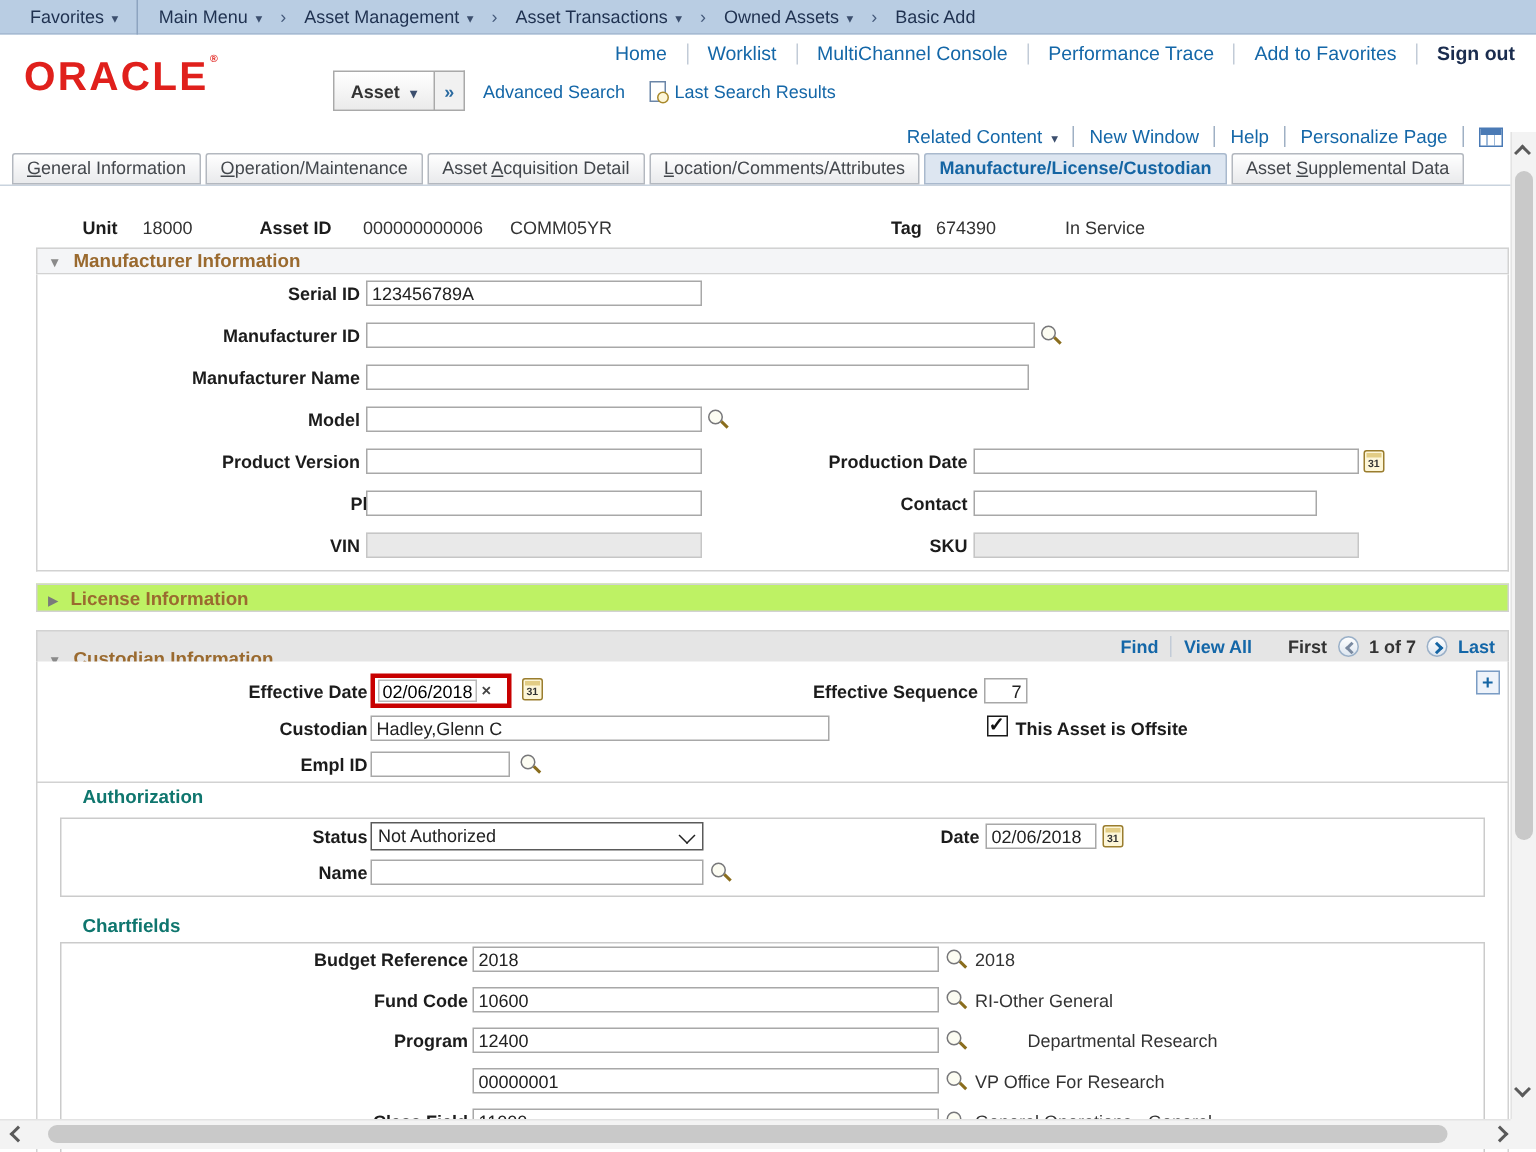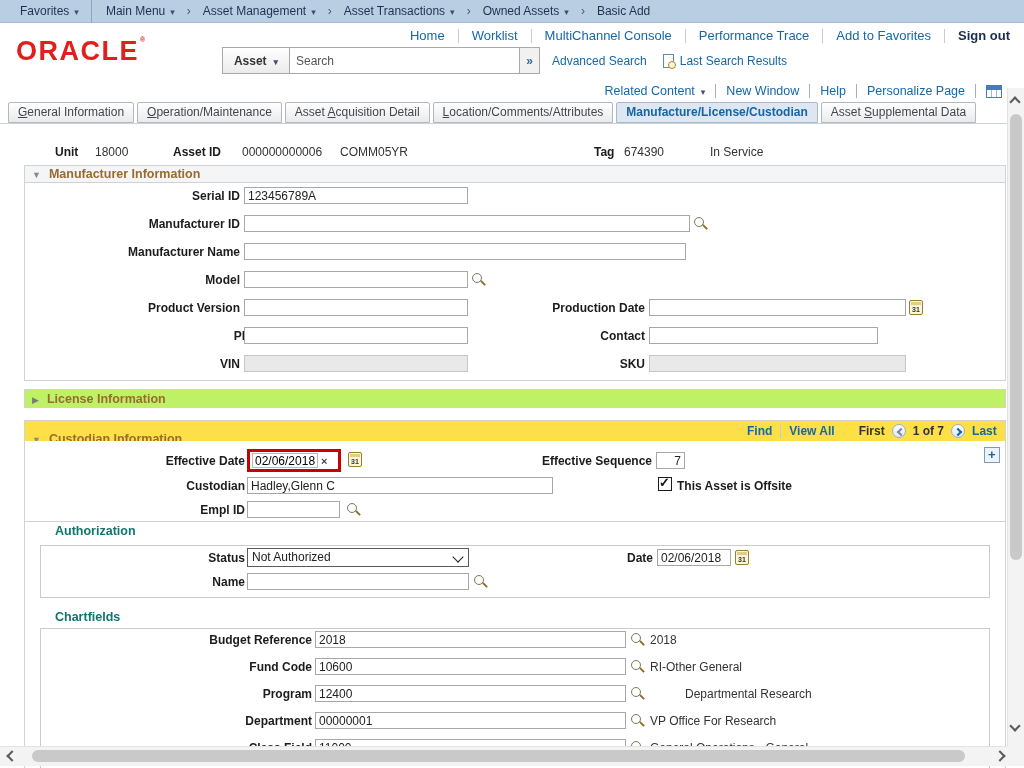--- a/index.html
+++ b/index.html
@@ -183,21 +183,20 @@
     <span class="lnk">Add to Favorites</span>
     <span class="vsep"></span>
     <span class="signout">Sign out</span>
   </div>
 
   <div class="searchbar">
     <span class="cat-box">
       <span>Asset</span>
       <span class="caret-dn"></span>
     </span>
-    <input class="search-input" type="text" placeholder="Search" style="">
     <span class="go-btn">»</span>
     <span class="lnk" style="margin-left:12px;">Advanced Search</span>
     <span class="docsearch-icon" style="margin-left:16px;"></span>
     <span class="lnk">Last Search Results</span>
   </div>
 
   <div class="utilrow">
     <span class="lnk" style="display:flex;align-items:center;gap:6px;">
       <span>Related Content</span>
       <span class="caret-dn"></span>
@@ -265,21 +264,21 @@
   <span class="lbl" style="left:24px; top:357px; width:216px;">VIN</span>
   <input class="inp dis" style="left: 244px; top: 355px; width: 224px;" disabled="" value="">
   <span class="lbl" style="left:400px; top:357px; width:245px;">SKU</span>
   <input class="inp dis" style="left: 649px; top: 355px; width: 257px;" disabled="" value="">
 
   <div class="sechdr" style="top:389px; height:19px; background:#bef264;">
     <span class="expand-icon"></span>
     <span class="sectitle">License Information</span>
   </div>
 
-  <div class="sechdr" style="top:420px; height:38px; background:#fde047;">
+  <div class="sechdr" style="top:420px; height:38px; background:#e5e5e5;">
     <span class="collapse-icon"></span>
     <span class="sectitle">Custodian Information</span>
     <span style="position:absolute; left:722px; top:3px; display:flex; white-space:nowrap;font-weight:bold;">
       <span class="lnk">Find</span>
       <span class="vsep" style="margin:0 8px;"></span>
       <span class="lnk">View All</span>
       <span style="width:24px;"></span>
       <span style="color:#333;">First</span>
       <span class="circ-nav left" style="margin:0 7px;"></span>
       <span style="color:#333;">1 of 7</span>
@@ -335,21 +334,20 @@
   <span class="lbl" style="left:24px; top:660px; width:288px;">Fund Code</span>
   <input class="inp" style="left: 315px; top: 658px; width: 311px;" value="10600">
   <span class="mag-icon" style="left:631px; top:660px;"></span>
   <span class="val" style="left:650px; top:660px;">RI-Other General</span>
 
   <span class="lbl" style="left:24px; top:687px; width:288px;">Program</span>
   <input class="inp" style="left: 315px; top: 685px; width: 311px;" value="12400">
   <span class="mag-icon" style="left:631px; top:687px;"></span>
   <span class="val" style="left:685px; top:687px;">Departmental Research</span>
 
-  <span class="lbl" style="left:24px; top:714px; width:288px;">Department</span>
   <input class="inp" style="left: 315px; top: 712px; width: 311px;" value="00000001">
   <span class="mag-icon" style="left:631px; top:714px;"></span>
   <span class="val" style="left:650px; top:714px;">VP Office For Research</span>
 
   <span class="lbl" style="left:24px; top:741px; width:288px;">Class Field</span>
   <input class="inp" style="left: 315px; top: 739px; width: 311px;" value="11000">
   <span class="mag-icon" style="left:631px; top:741px;"></span>
   <span class="val" style="left:650px; top:741px;">General Operations - General</span>
 
   <div class="vtrack"></div>

